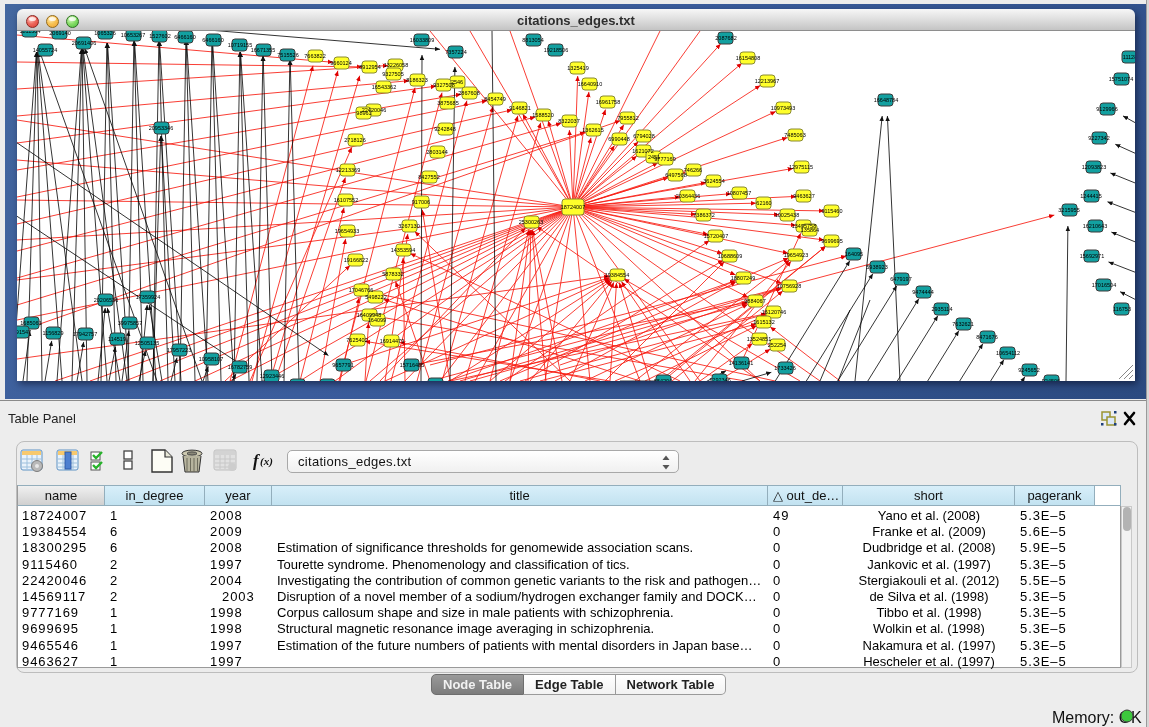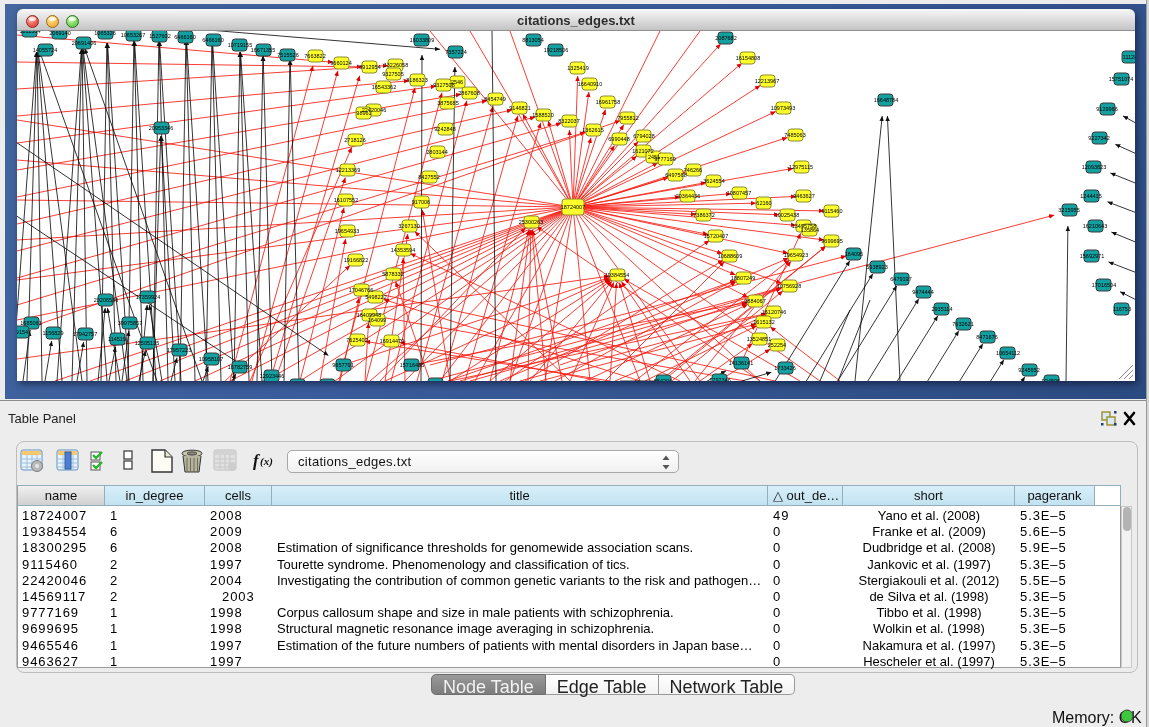--- a/index.html
+++ b/index.html
@@ -616,21 +616,21 @@
 <text x="7" y="13" font-family="Liberation Serif, serif" font-style="italic" font-weight="bold" font-size="11" fill="#111">(x)</text>
 </g>
 </svg>
 <div class="abs" style="left:287px;top:450px;width:392px;height:23px;background:linear-gradient(#ffffff,#f0f0f0);border:1px solid #a8a8a8;border-radius:5px;font-size:13px;letter-spacing:0.3px;color:#111;padding:3px 0 0 10px">citations_edges.txt
 <svg width="14" height="17" style="position:absolute;right:5px;top:3px">
 <path d="M7,1.5 L10.5,6 L3.5,6 z" fill="#555"></path>
       <path d="M7,15.5 L10.5,11 L3.5,11 z" fill="#555"></path>
 </svg></div>
 <div class="th" style="left:17px;width:88px;background:linear-gradient(#f0f0f0,#d0d0d0);border-left:1px solid #9a9a9a">name</div>
 <div class="th" style="left:105px;width:100px">in_degree</div>
-<div class="th" style="left:205px;width:67px">cells</div>
+<div class="th" style="left:205px;width:67px">year</div>
 <div class="th" style="left:272px;width:496px">title</div>
 <div class="th" style="left:768px;width:75px;text-align:left;padding-left:5px">△ out_de…</div>
 <div class="th" style="left:843px;width:172px">short</div>
 <div class="th" style="left:1015px;width:80px">pagerank</div>
 <div class="th" style="left:1095px;width:26px;background:#fff"></div>
 <div class="abs" style="left:17px;top:506px;width:1104px;height:162px;border:1px solid #9a9a9a;border-top:none;background:#fff"></div>
 <div class="tr" style="top:508px">
     <div class="td num" style="left:4px;width:84px">18724007</div>
     <div class="td num" style="left:92px;width:92px">1</div>
     <div class="td num" style="left:192px;width:60px">2008</div>
@@ -670,20 +670,21 @@
     <div class="td num" style="left:192px;width:60px">2004</div>
     <div class="td" style="left:259px;width:488px">Investigating the contribution of common genetic variants to the risk and pathogen…</div>
     <div class="td num" style="left:755px;width:68px">0</div>
     <div class="td tc" style="left:825px;width:172px">Stergiakouli et al. (2012)</div>
     <div class="td num" style="left:1002px;width:74px">5.5E–5</div>
   </div>
 <div class="tr" style="top:589px">
     <div class="td num" style="left:4px;width:84px">14569117</div>
     <div class="td num" style="left:92px;width:92px">2</div>
     <div class="td num" style="left:204px;width:60px">2003</div>
+    <div class="td" style="left:259px;width:488px">Disruption of a novel member of a sodium/hydrogen exchanger family and DOCK…</div>
     <div class="td num" style="left:755px;width:68px">0</div>
     <div class="td tc" style="left:825px;width:172px">de Silva et al. (1998)</div>
     <div class="td num" style="left:1002px;width:74px">5.3E–5</div>
   </div>
 <div class="tr" style="top:605px">
     <div class="td num" style="left:4px;width:84px">9777169</div>
     <div class="td num" style="left:92px;width:92px">1</div>
     <div class="td num" style="left:192px;width:60px">1998</div>
     <div class="td" style="left:259px;width:488px">Corpus callosum shape and size in male patients with schizophrenia.</div>
     <div class="td num" style="left:755px;width:68px">0</div>
@@ -711,21 +712,21 @@
 <div class="tr" style="top:654px">
     <div class="td num" style="left:4px;width:84px">9463627</div>
     <div class="td num" style="left:92px;width:92px">1</div>
     <div class="td num" style="left:192px;width:60px">1997</div>
     <div class="td num" style="left:755px;width:68px">0</div>
     <div class="td tc" style="left:825px;width:172px">Hescheler et al. (1997)</div>
     <div class="td num" style="left:1002px;width:74px">5.3E–5</div>
   </div>
 <div class="abs" style="left:1121px;top:506px;width:11px;height:162px;background:#f2f2f2;border:1px solid #c9c9c9"></div>
 <div class="abs" style="left:1123px;top:507px;width:8px;height:24px;background:#b3b3b3;border-radius:4px"></div>
-<div class="abs" style="left:431px;top:674px;display:flex;font-size:18px;font-weight:normal">
+<div class="abs" style="left:431px;top:674px;display:flex;font-size:13px;font-weight:bold">
 <div class="tab sel">Node Table</div>
     <div class="tab">Edge Table</div>
     <div class="tab last">Network Table</div>
 </div>
 <div class="abs" style="left:1052px;top:709px;font-size:16px;color:#111">Memory: OK</div>
 <svg width="16" height="16" class="abs" style="left:1120px;top:709px">
     <circle cx="7" cy="7" r="6" fill="#3dc73d" stroke="#3c3c3c"></circle>
   </svg>
 <div class="abs" style="left:1146px;top:0;width:3px;height:727px;background:#d6d6d6;border-left:1px solid #9a9a9a"></div>
 </body></html>

